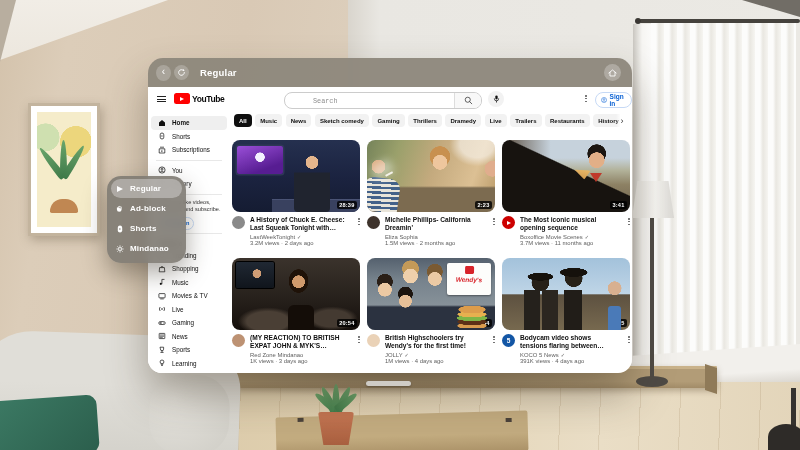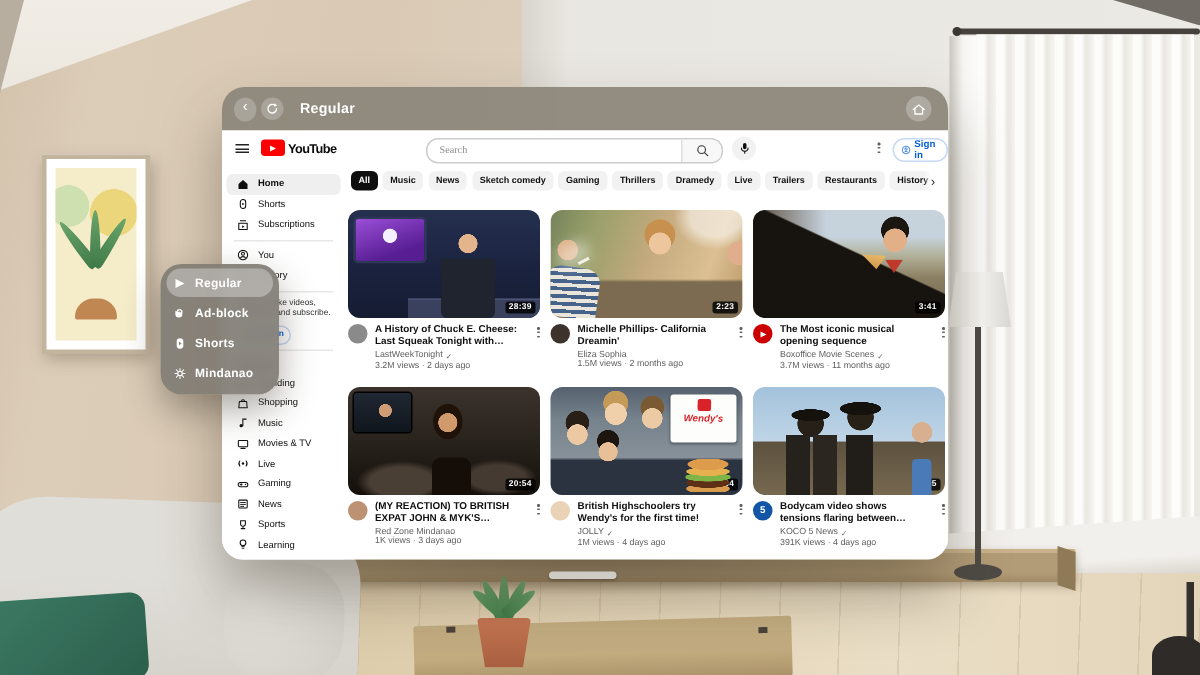--- a/index.html
+++ b/index.html
@@ -90,21 +90,21 @@
   .yt-header{position:absolute;left:0;top:0;right:0;height:25px;background:#fff;}
   .hamburger{position:absolute;left:9px;top:9px;width:9px;display:flex;flex-direction:column;gap:1.6px;}
   .hamburger i{height:1px;background:#222;}
   .yt-logo{position:absolute;left:26px;top:6px;display:flex;align-items:center;gap:2px;}
   .yt-logo .play-badge{width:16px;height:11px;border-radius:2.5px;background:#f00;
     display:flex;align-items:center;justify-content:center;}
   .yt-logo .play-badge i{width:0;height:0;border-left:4px solid #fff;border-top:2.6px solid rgba(0,0,0,0);border-bottom:2.6px solid rgba(0,0,0,0);}
   .yt-logo .brand{font-size:8.5px;font-weight:700;letter-spacing:-.4px;color:#0b0b0b;}
   .searchbox{position:absolute;left:136px;top:5px;width:196px;height:15px;border:1px solid #ccc;
     border-radius:8px;display:flex;overflow:hidden;background:#fff;}
-  .searchbox input{flex:1;border:0;outline:0;font-size:6.8px;padding:0 0 0 8px;color:#111;background:rgba(0,0,0,0);font-family:Liberation Serif, serif;}
+  .searchbox input{flex:1;border:0;outline:0;font-size:6.8px;padding:0 0 0 8px;color:#111;background:rgba(0,0,0,0);font-family:Liberation Mono, monospace;margin-left:20px;}
   .searchbox input::placeholder{color:#8e8e8e;}
   .search-btn{width:26px;border-left:1px solid #ddd;background:#f8f8f8;display:flex;align-items:center;justify-content:center;}
   .mic-btn{position:absolute;left:340px;top:4px;width:16px;height:16px;border-radius:50%;background:#f2f2f2;
     display:flex;align-items:center;justify-content:center;}
   .kebab{display:flex;flex-direction:column;align-items:center;gap:1.3px;}
   .kebab i{width:1.6px;height:1.6px;border-radius:50%;background:#606060;}
   .hdr-kebab{position:absolute;left:437px;top:8px;}
   .signin-pill{position:absolute;left:447px;top:5px;height:14px;padding:0 5px;border:1px solid #c6d9f5;
     border-radius:8px;display:flex;align-items:center;gap:2.5px;color:#065fd4;font-size:6.5px;font-weight:600;background:#fff;}
 

